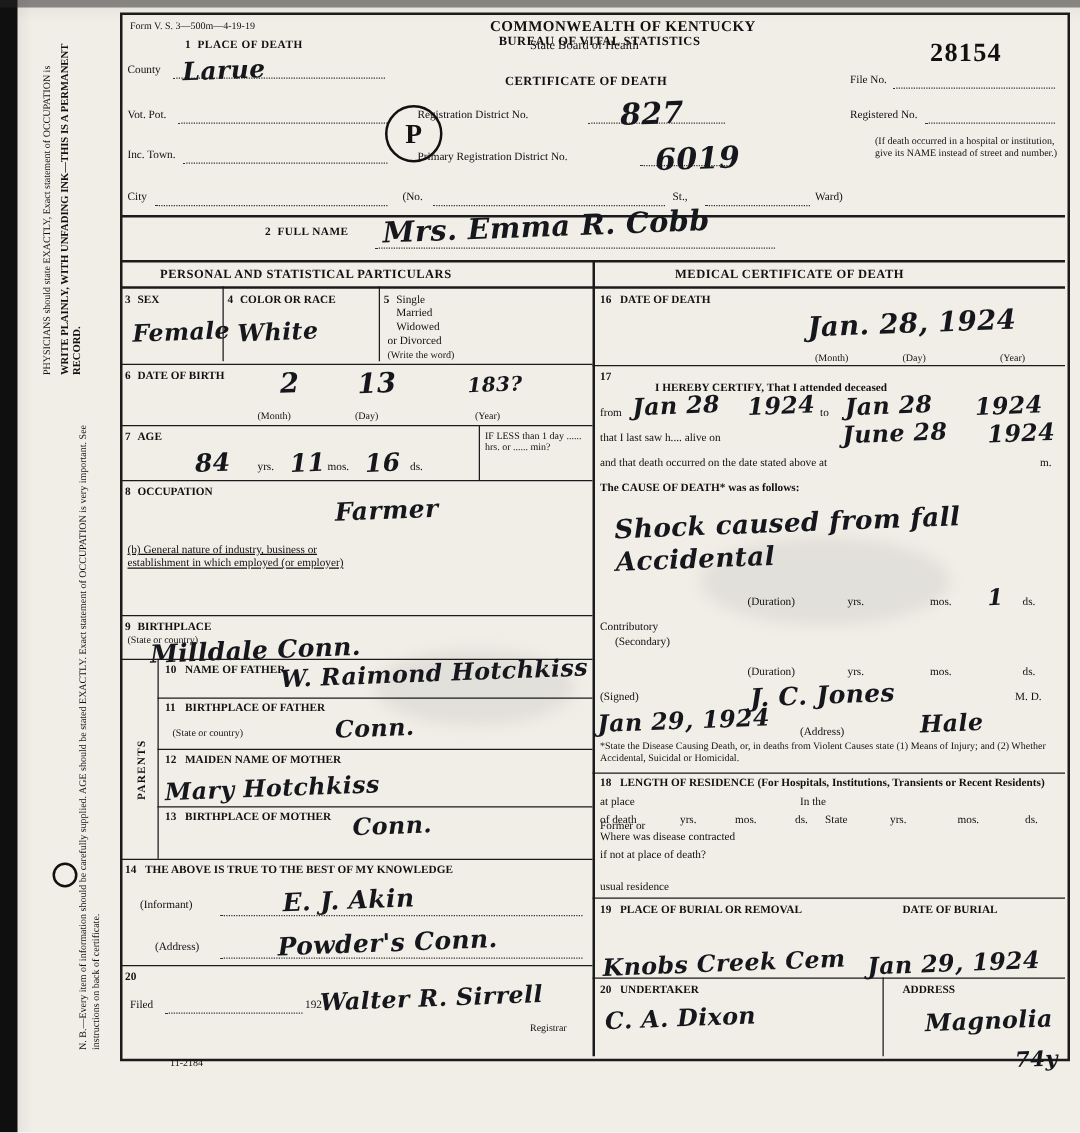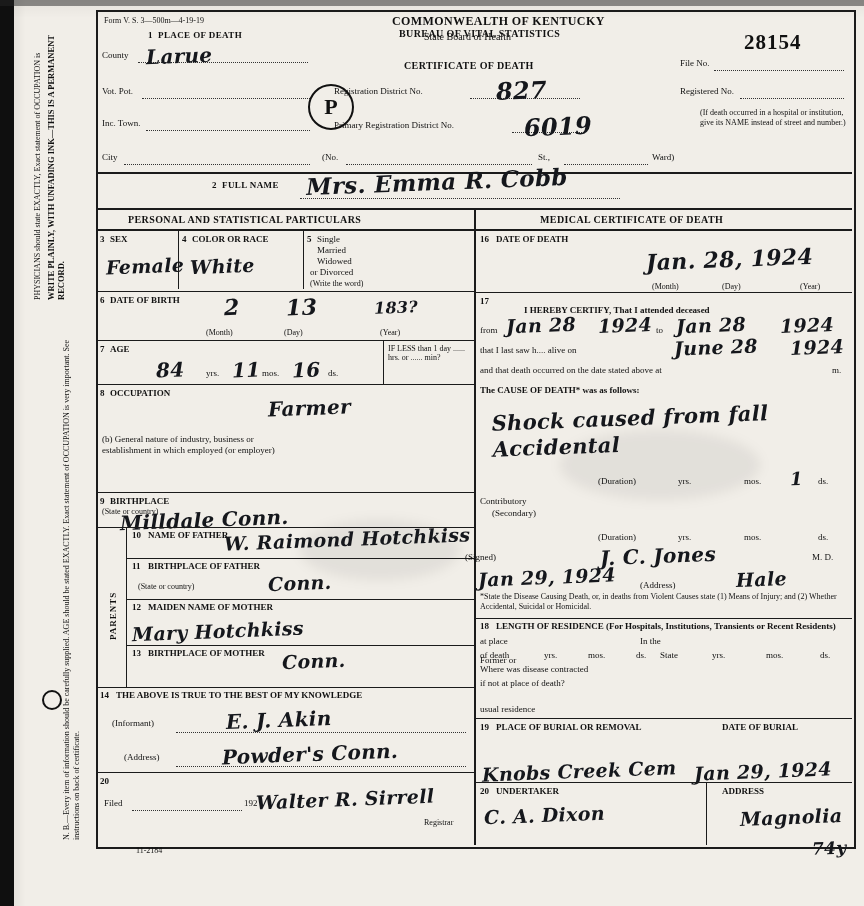--- a/index.html
+++ b/index.html
@@ -155,21 +155,21 @@
   <div class="t sm" style="left:262px;top:368px;">mos.</div>
   <div class="t hand" style="left:292px;top:358px;font-size:20px;">16</div>
   <div class="t sm" style="left:328px;top:368px;">ds.</div>
   <div class="vline" style="left:383px;top:340px;height:44px;"></div>
   <div class="t tiny wrap" style="left:388px;top:344px;width:84px;line-height:9px;">IF LESS than 1 day ...... hrs. or ...... min?</div>
   <div class="hline" style="left:96px;top:384px;width:378px;"></div>
 
   <div class="t sm b" style="left:100px;top:388px;">8</div>
   <div class="t sm b" style="left:110px;top:388px;">OCCUPATION</div>
   <div class="t hand" style="left:268px;top:396px;font-size:20px;">Farmer</div>
-  <div class="t sm wrap" style="left:102px;top:434px;width:180px;line-height:11px;">(b) General nature of industry, business or establishment in which employed (or employer)</div>
+  <div class="t sm wrap" style="left:102px;top:434px;width:180px;line-height:11px;text-decoration:underline;">(b) General nature of industry, business or establishment in which employed (or employer)</div>
   <div class="hline" style="left:96px;top:492px;width:378px;"></div>
 
   <div class="t sm b" style="left:100px;top:496px;">9</div>
   <div class="t sm b" style="left:110px;top:496px;">BIRTHPLACE</div>
   <div class="t tiny" style="left:102px;top:507px;">(State or country)</div>
   <div class="t hand" style="left:120px;top:508px;font-size:20px;">Milldale  Conn.</div>
   <div class="hline" style="left:96px;top:527px;width:378px;"></div>
 
   <div class="vline" style="left:126px;top:527px;height:160px;"></div>
   <div class="parents" style="left:108px;top:640px;">PARENTS</div>
@@ -245,21 +245,21 @@
   <div class="t hand" style="left:790px;top:468px;font-size:18px;">1</div>
   <div class="t sm" style="left:818px;top:476px;">ds.</div>
 
   <div class="t sm" style="left:480px;top:496px;">Contributory</div>
   <div class="t sm" style="left:492px;top:508px;">(Secondary)</div>
   <div class="t sm" style="left:598px;top:532px;">(Duration)</div>
   <div class="t sm" style="left:678px;top:532px;">yrs.</div>
   <div class="t sm" style="left:744px;top:532px;">mos.</div>
   <div class="t sm" style="left:818px;top:532px;">ds.</div>
 
-  <div class="t sm" style="left:465px;top:552px;">(Signed)</div>
+  <div class="t sm" style="left:480px;top:552px;">(Signed)</div>
   <div class="t hand" style="left:600px;top:544px;font-size:20px;">J. C. Jones</div>
   <div class="t sm" style="left:812px;top:552px;">M. D.</div>
   <div class="t hand" style="left:478px;top:566px;font-size:19px;">Jan 29, 1924</div>
   <div class="t sm" style="left:640px;top:580px;">(Address)</div>
   <div class="t hand" style="left:736px;top:568px;font-size:19px;">Hale</div>
 
   <div class="t tiny wrap" style="left:480px;top:592px;width:368px;line-height:10px;">*State the Disease Causing Death, or, in deaths from Violent Causes state (1) Means of Injury; and (2) Whether Accidental, Suicidal or Homicidal.</div>
   <div class="hline" style="left:474px;top:618px;width:378px;"></div>
 
   <div class="t sm b" style="left:480px;top:621px;">18</div>

